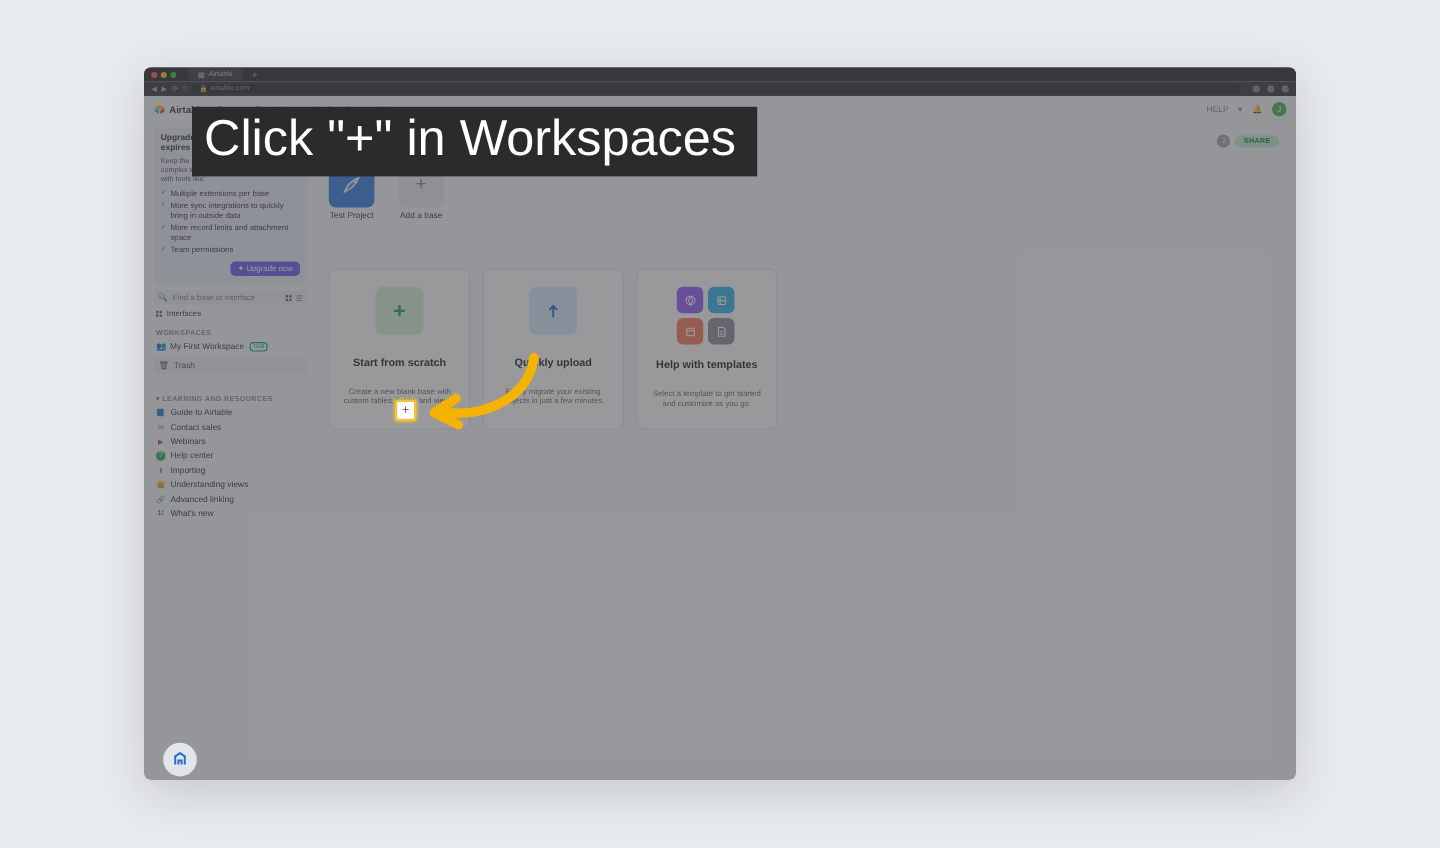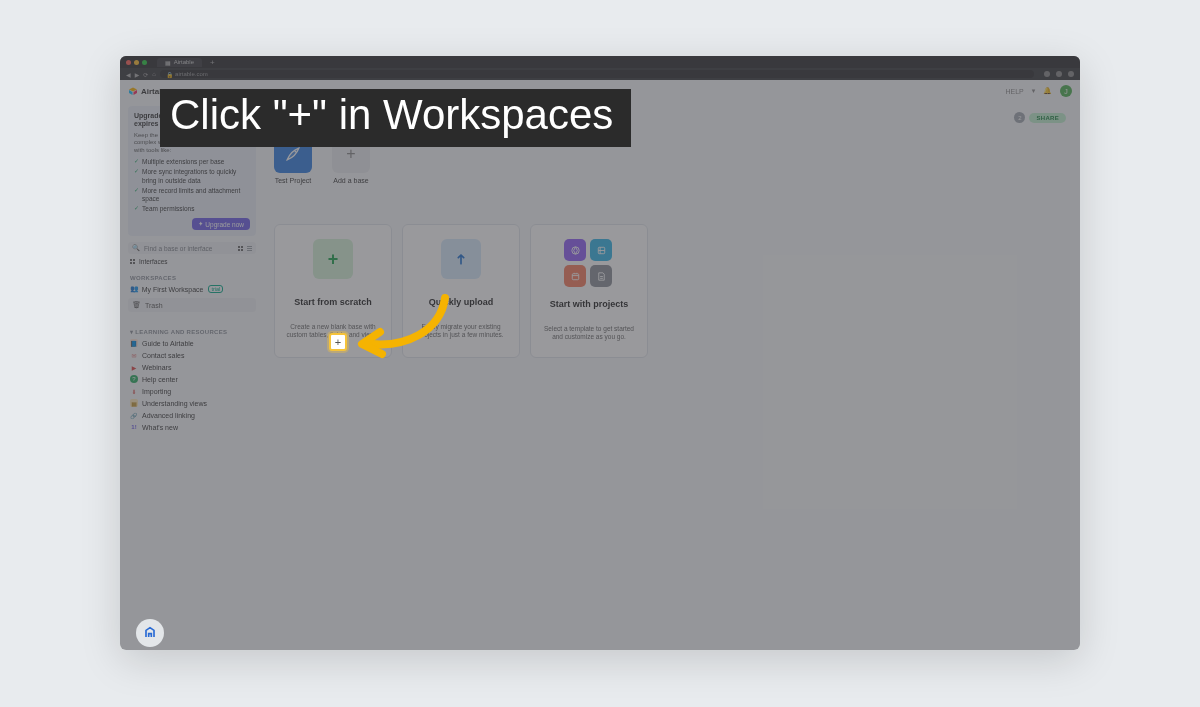--- a/index.html
+++ b/index.html
@@ -497,21 +497,21 @@
                     <path d="M5 10h14M9 6V4M15 6V4"></path>
                   </svg>
                 </div>
               <div class="tmpl tmplD">
                   <svg width="11" height="11" viewBox="0 0 24 24" fill="none" stroke="#fff" stroke-width="2">
                     <path d="M6 4h9l3 3v13H6z"></path>
                     <path d="M9 12h6M9 16h6"></path>
                   </svg>
                 </div>
             </div>
-            <div class="card-title">Start with projects</div>
+            <div class="card-title">Help with templates</div>
             <div class="card-desc">Select a template to get started and customize as you go.</div>
           </div>
         </div>
       </div>
 
     </div>
   </div>
 
   <div class="dim"></div>
 </div>

